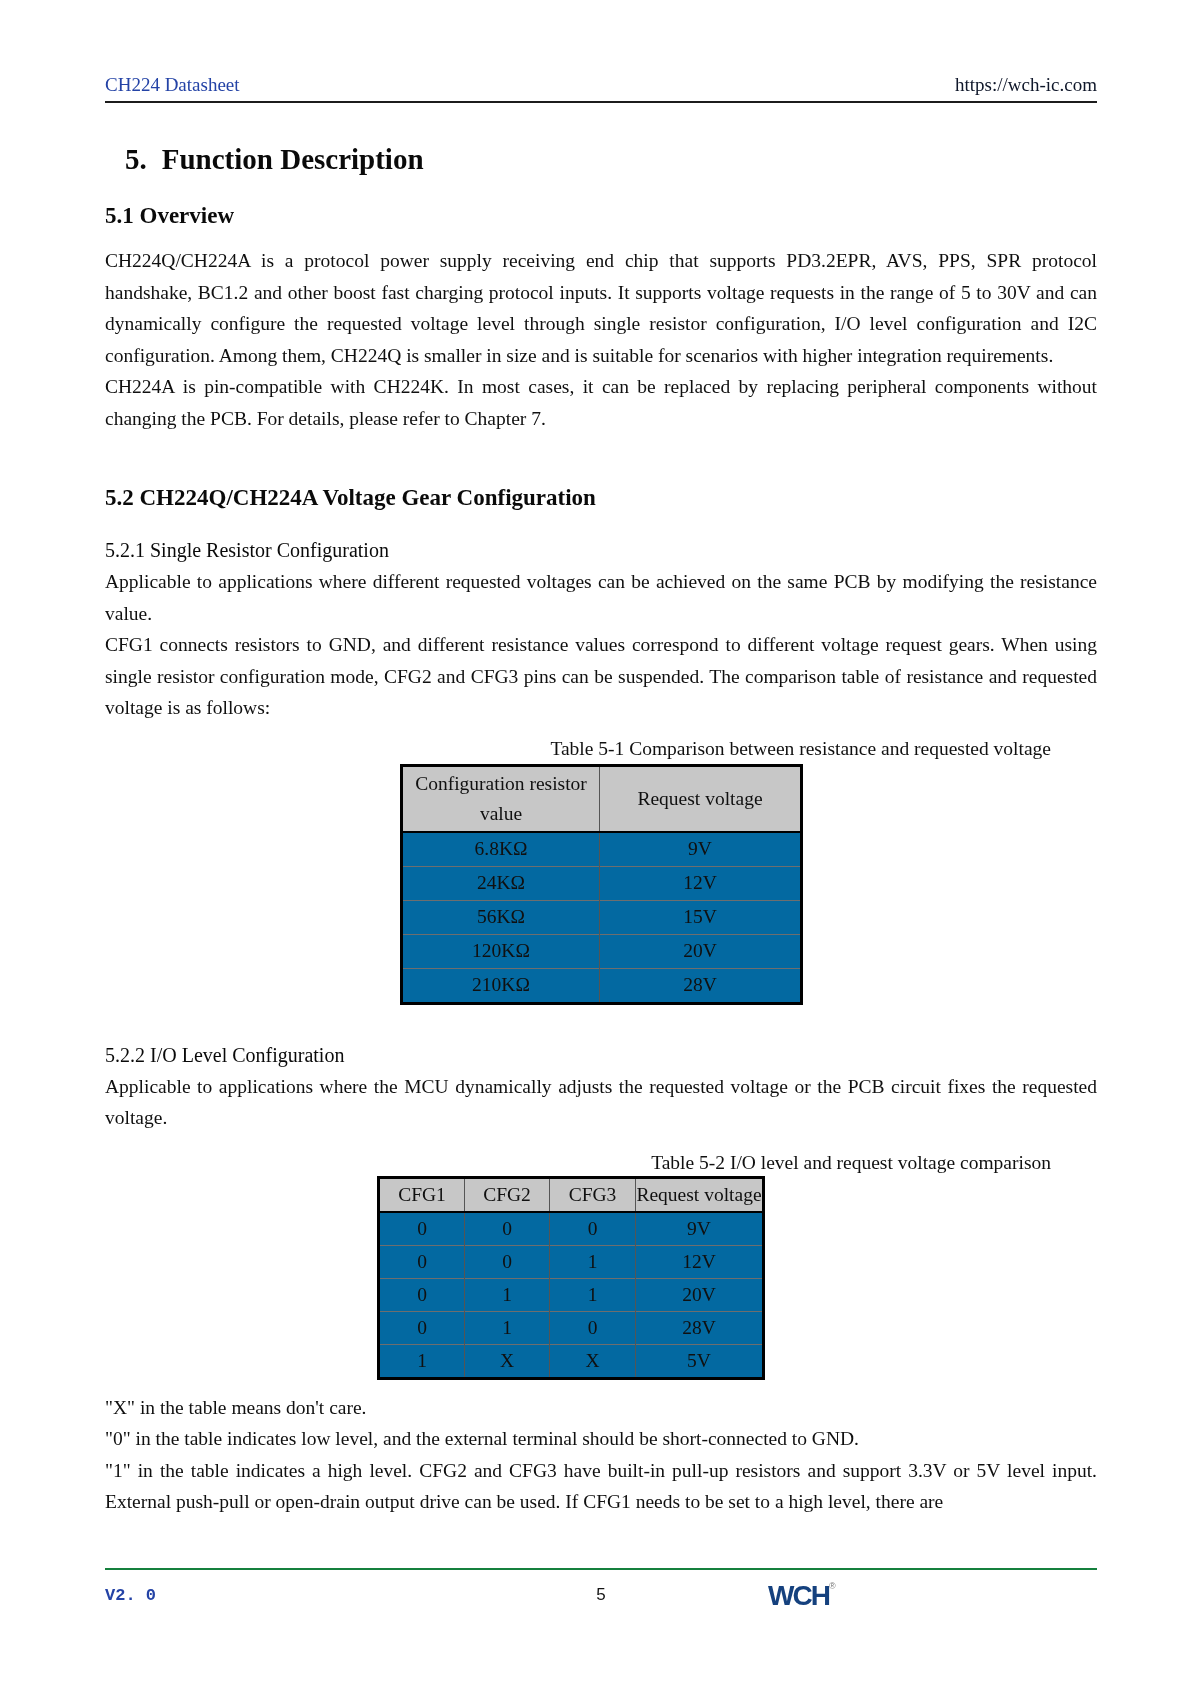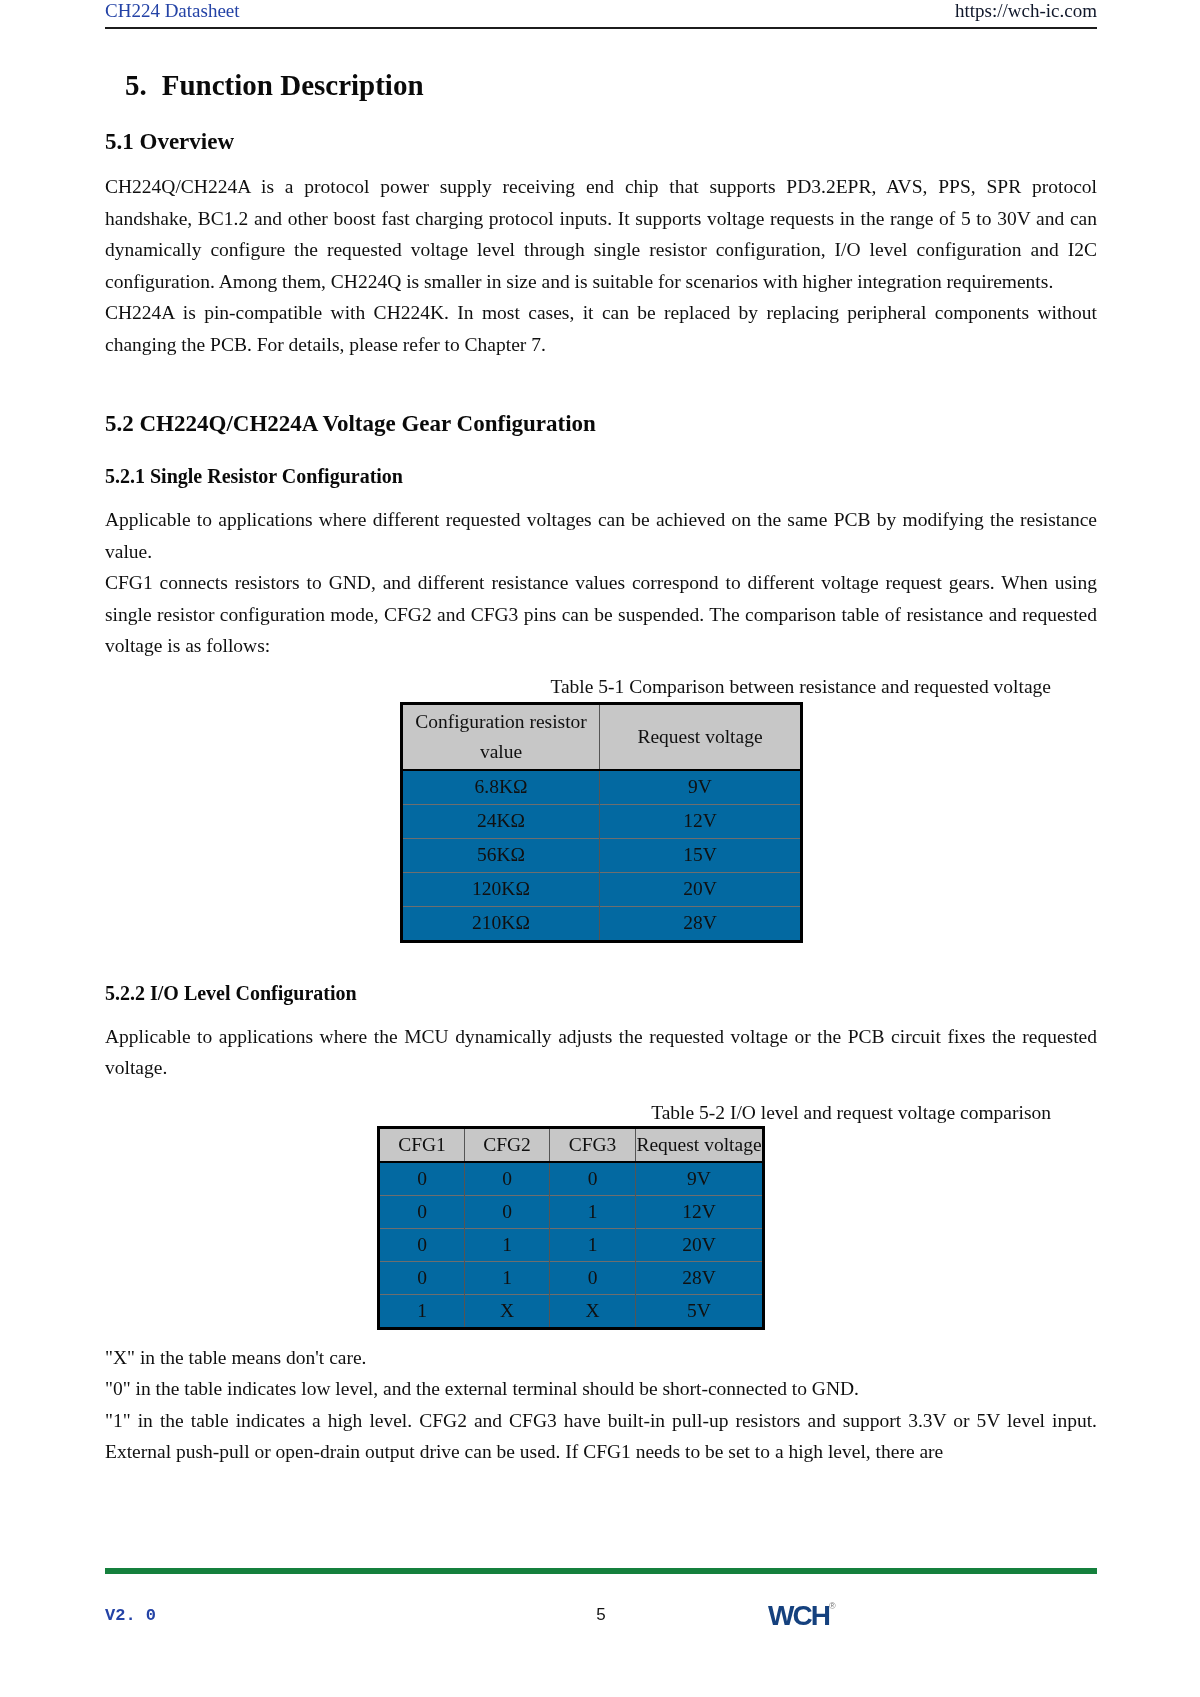--- a/index.html
+++ b/index.html
@@ -2,39 +2,39 @@
 <html><head>
 <meta charset="utf-8">
 <style>
   html,body{margin:0;padding:0;background:#ffffff;}
   .page{
     width:1200px;height:1697px;background:#ffffff;position:relative;
     font-family:"Liberation Serif", serif;color:#101010;overflow:hidden;
   }
   
   .hdr{
-    margin:0 103px 0 105px;padding-bottom:5px;
+    margin:0 103px 0 105px;padding-top:74px;padding-bottom:5px;
     border-bottom:2px solid #1c1c1c;
     display:flex;justify-content:space-between;align-items:flex-end;
     font-size:19px;color:#2443a6;
   }
   .hdr a{color:#0f172a;text-decoration:none;}
   
   .content{margin:0 103px 0 105px;}
   .h1{margin-top:39px;font-size:29px;font-weight:bold;line-height:34px;color:#0a0a0a;margin-left:20px;}
   .h1 .num{margin-right:15px;}
   .h2{font-size:23px;font-weight:bold;line-height:28px;color:#0a0a0a;}
   .h2.s51{margin-top:26px;}
   .h2.s52{margin-top:50px;}
-  .h3{font-size:20px;font-weight:bold;line-height:25px;color:#0a0a0a;}
+  .h3{font-size:20px;font-weight:normal;line-height:25px;color:#0a0a0a;}
   .h3.s521{margin-top:26px;}
   .h3.s522{margin-top:38px;}
   p{margin:0;font-size:19.5px;line-height:31.5px;text-align:justify;}
   .p-top{margin-top:15px;}
-  .p-top-sm{margin-top:15px;}
+  .p-top-sm{margin-top:3px;}
   .caption{
     font-size:19.5px;line-height:26px;text-align:right;
     position:relative;left:-46px;
   }
   .cap51{margin-top:12px;}
   .cap52{margin-top:16px;}
   
   table{border-collapse:collapse;table-layout:fixed;background:#0369a1;}
   .t51{margin-left:295px;width:400px;margin-top:2px;border:3px solid #000;}
   .t52{margin-left:272px;width:385px;border:3px solid #000;}
@@ -44,21 +44,21 @@
   }
   thead th{background:#c7c7c7;border-bottom:2px solid #000;}
   .t51 thead th{height:64px;line-height:30px;}
   .t51 td{height:33px;border-top:1px solid #6e6e6e;}
   .t52 thead th{height:32px;}
   .t52 td{height:32px;border-top:1px solid #6e6e6e;}
   .notes{margin-top:12px;}
   
   .ftr{
     position:absolute;left:105px;right:103px;top:1568px;
-    border-top:6px solid #15803d;padding-top:24px;
+    border-top:2px solid #15803d;padding-top:8px;
     display:flex;align-items:center;
   }
   .ftr .cell{flex:1;}
   .version{font-family:"Liberation Mono", monospace;font-weight:600;font-size:17px;color:#2443a6;}
   .pageno{text-align:center;font-family:"Liberation Sans", sans-serif;font-size:17px;color:#141414;}
   .logo-wrap{display:flex;justify-content:flex-start;}
 </style>
 </head>
 <body>
 

